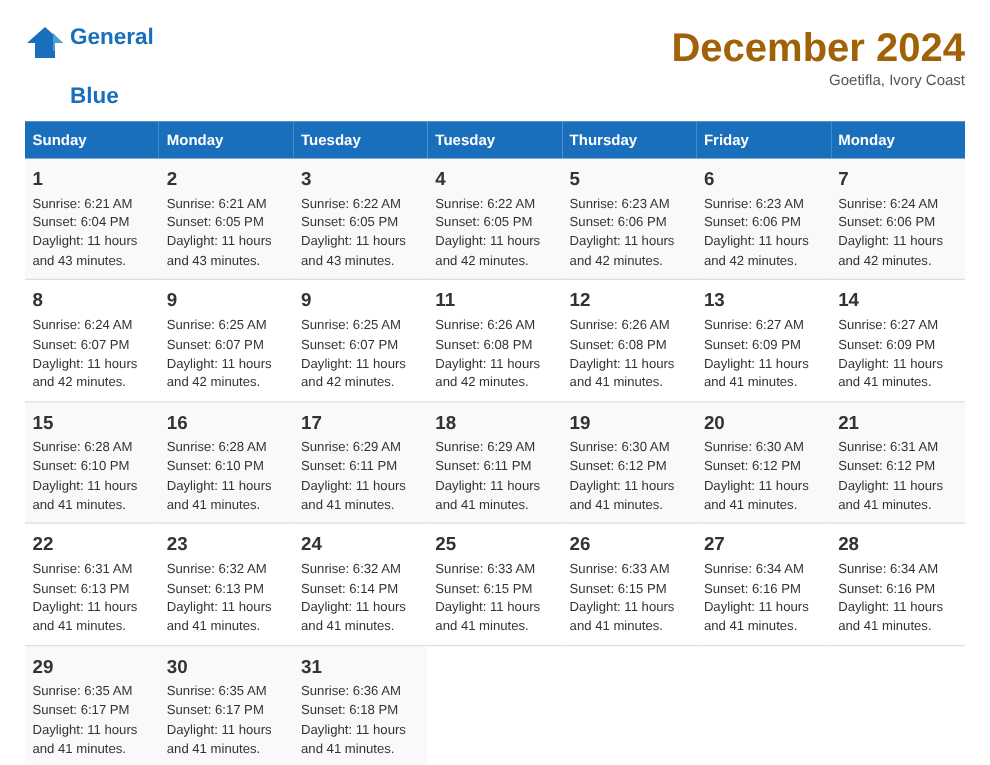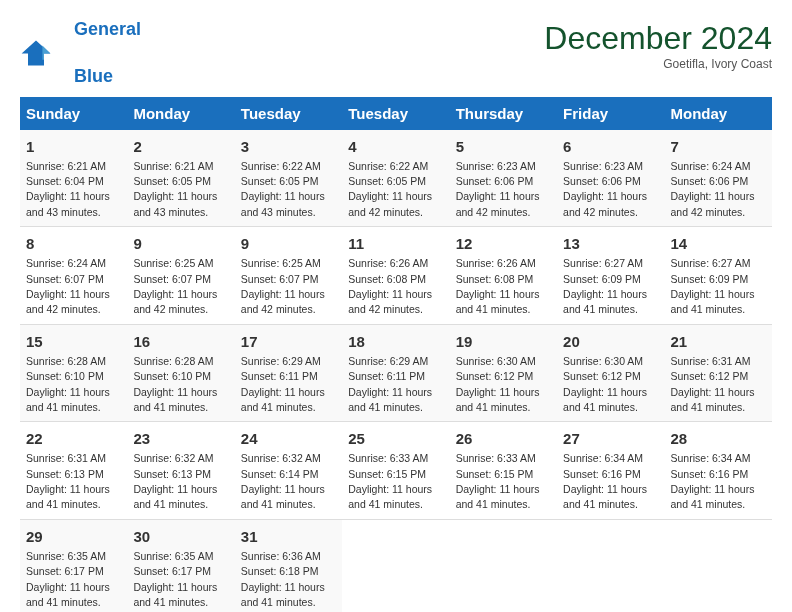--- a/index.html
+++ b/index.html
@@ -11,59 +11,59 @@
       padding: 20px;
     }
     .header {
       display: flex;
       justify-content: space-between;
       align-items: flex-start;
       margin-bottom: 10px;
     }
     .logo {
       display: flex;
-      align-items: center;
-      gap: 22px;
+      align-items: flex-start;
+      gap: 4px;
     }
     .logo-text {
       font-size: 18px;
       font-weight: bold;
       color: #333;
       line-height: 1.1;
     }
     .logo-text span {
       color: #1a6fbd;
     }
     .logo-icon {
       width: 32px;
       height: 28px;
     }
     .title-block {
       text-align: right;
     }
     .main-title {
       font-size: 32px;
-      font-weight: normal;
-      color: #14532d;
+      font-weight: bold;
+      color: #a16207;
     }
     .subtitle {
       font-size: 12px;
       color: #555;
     }
     table {
       width: 100%;
       border-collapse: collapse;
       font-size: 11px;
     }
     thead tr th {
       background-color: #1a6fbd;
       color: #fff;
       padding: 8px 6px;
       text-align: left;
-      font-size: 15px;
+      font-size: 12px;
       font-weight: bold;
     }
     tbody tr td {
       padding: 6px 6px;
       vertical-align: top;
       border-bottom: 1px solid #ddd;
       background: #fff;
       width: calc(100% / 7);
       color: #333;
       line-height: 1.4;

